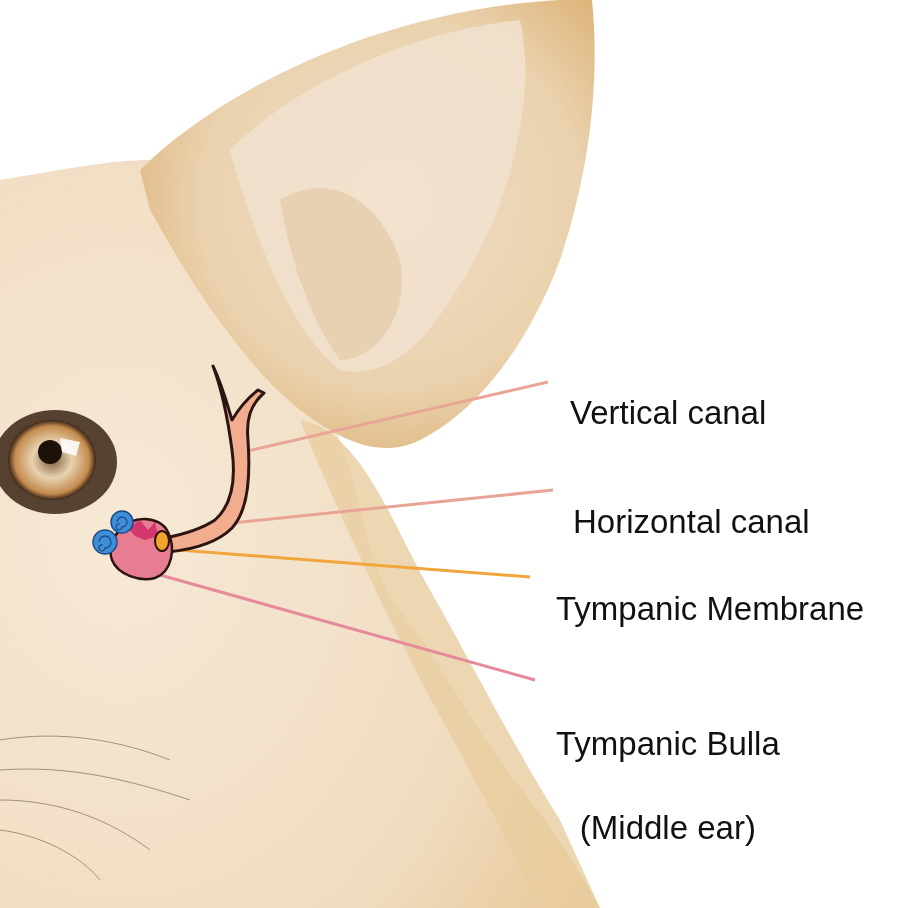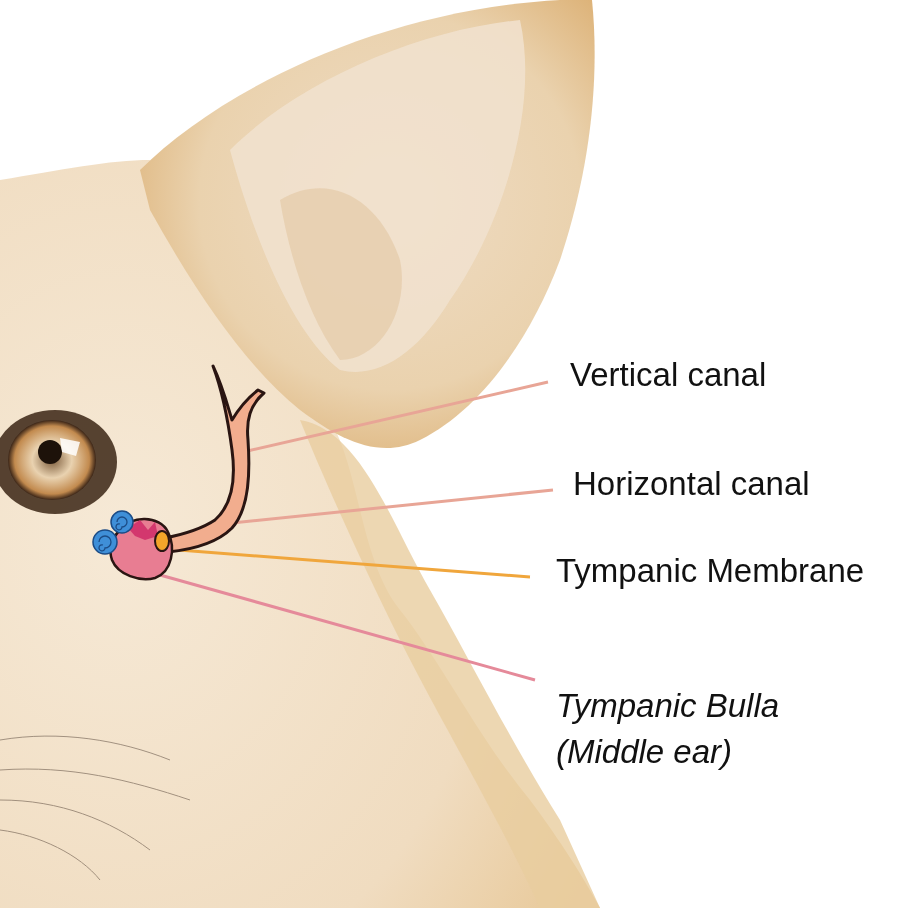--- a/index.html
+++ b/index.html
@@ -1,19 +1,19 @@
 <!DOCTYPE html>
 <html><head>
 <meta charset="utf-8">
 <style>
   html,body{margin:0;padding:0;background:#ffffff;}
   #stage{position:relative;width:908px;height:908px;overflow:hidden;background:#ffffff;font-family:"Liberation Sans","DejaVu Sans",sans-serif;}
   #art{position:absolute;left:0;top:0;}
   .label{position:absolute;color:#111;font-size:33px;line-height:46px;white-space:nowrap;}
-  .label span{display:block;}
+  .label span{display:block;margin-top:38px;}
 </style>
 </head>
 <body>
 
 <div id="stage">
   <svg id="art" width="908" height="908" viewBox="0 0 908 908">
     <defs>
       <radialGradient id="earGrad" cx="0.55" cy="0.45" r="0.7">
         <stop offset="0" stop-color="#efdcc4"></stop>
         <stop offset="0.6" stop-color="#ead2ae"></stop>
@@ -78,17 +78,17 @@
 
   <div class="label" style="left:570px;top:352px;">
     <span>Vertical canal</span>
   </div>
   <div class="label" style="left:573px;top:461px;">
     <span>Horizontal canal</span>
   </div>
   <div class="label" style="left:556px;top:548px;text-align:right;">
     <span>Tympanic Membrane</span>
   </div>
-  <div class="label" style="left:556px;top:683px;font-style:italic;">
+  <div class="label" style="left:556px;top:683px;text-align:center;">
     <span>Tympanic Bulla</span>
     <span>(Middle ear)</span>
   </div>
 </div>
 
 </body></html>

